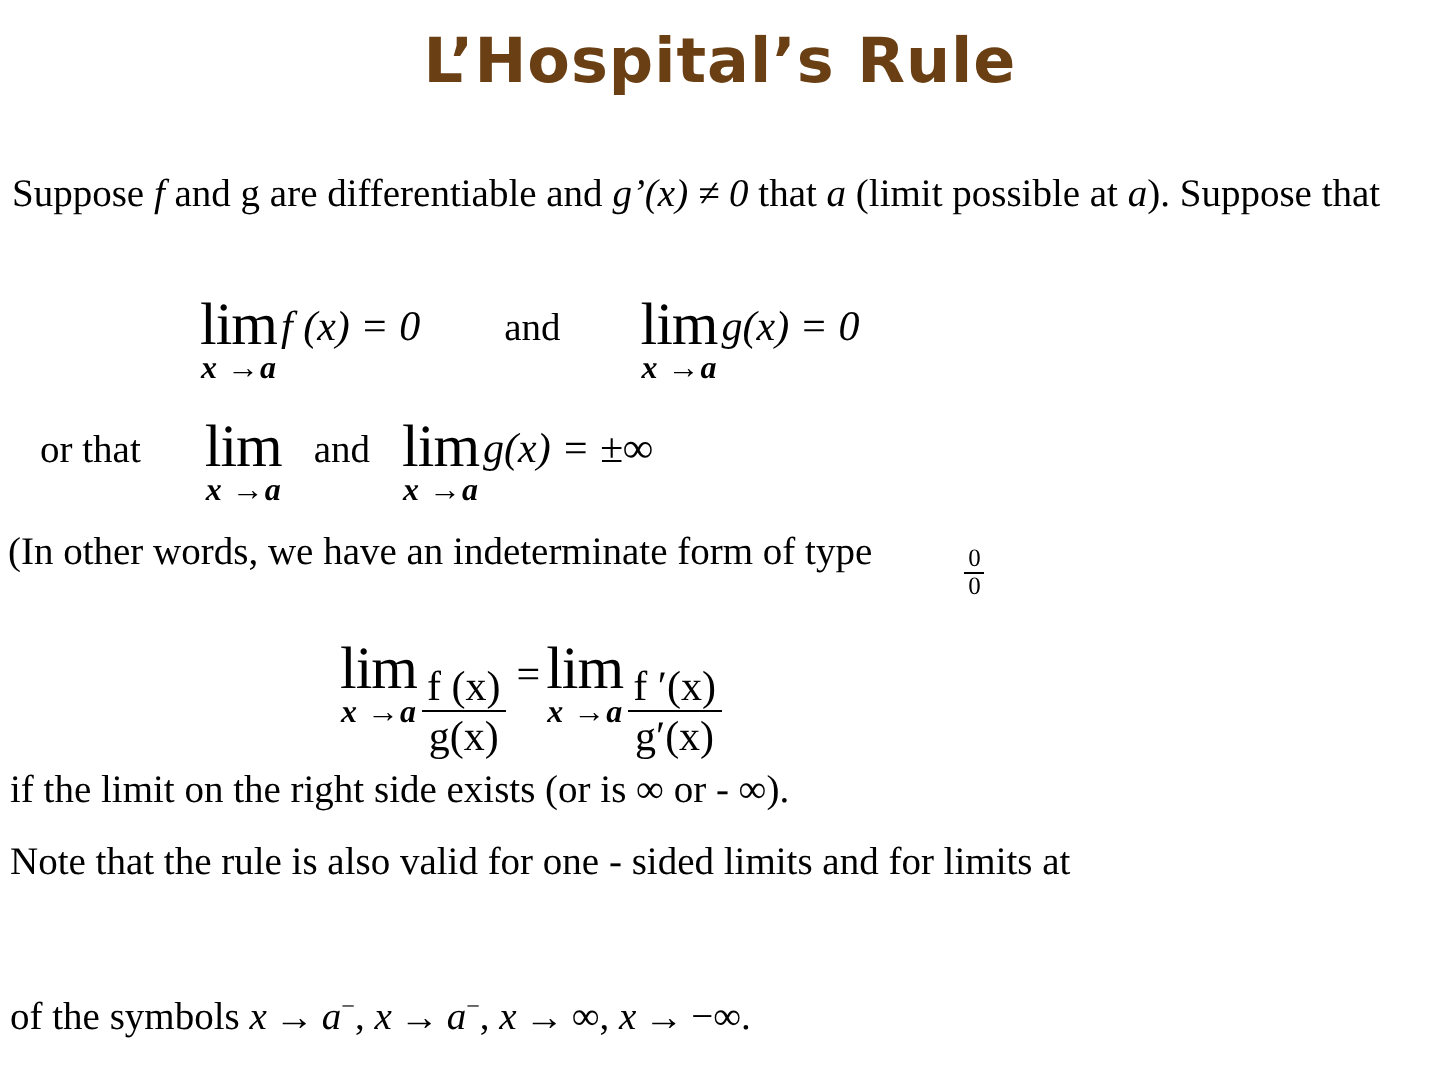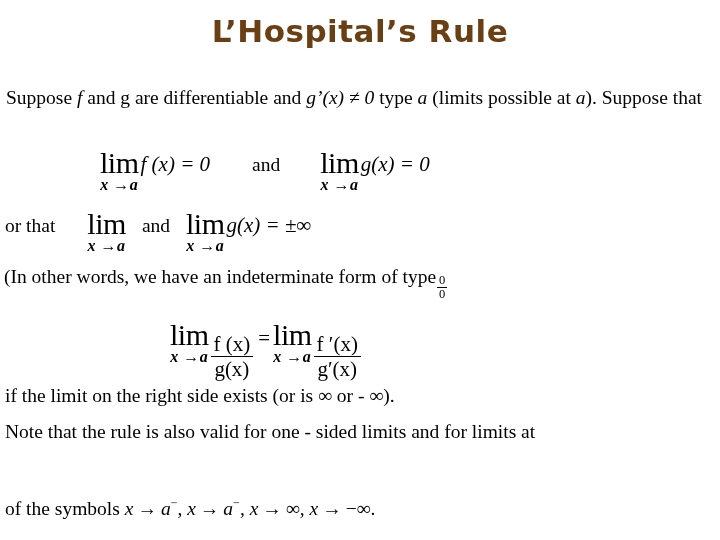--- a/index.html
+++ b/index.html
@@ -62,21 +62,21 @@
     position: absolute;
     display: flex;
     align-items: baseline;
     white-space: nowrap;
     font-family: "Liberation Serif", serif;
     color: #000;
   }
   .limop {
     display: inline-flex;
     flex-direction: column;
-    align-items: center;
+    align-items: flex-end;
     line-height: 1;
     vertical-align: baseline;
     position: relative;
     top: 2px;
   }
   .limop .lim-main {
     font-size: 30px;
     font-family: "Liberation Serif", serif;
     letter-spacing: -0.5px;
   }
@@ -140,52 +140,52 @@
   }
 </style>
 </head>
 <body>
 
 <div id="slide">
 
   <div class="slide-title">L’Hospital’s Rule</div>
 
   <div class="body-wrap" style="left:6px; top:84px; width:712px;">
-    <span>Suppose </span><i class="mv">f</i><span> and </span><span>g</span><span> are differentiable and </span><i class="mv">g’(x) ≠ 0</i><span> type </span><i class="mv">a</i><span> (limits possible at </span><i class="mv">a</i><span>). Suppose that</span>
+    <span>Suppose </span><i class="mv">f</i><span> and </span><span>g</span><span> are differentiable and </span><i class="mv">g’(x) ≠ 0</i><span> that </span><i class="mv">a</i><span> (limit possible at </span><i class="mv">a</i><span>). Suppose that</span>
   </div>
 
   <div class="mathrow" style="left:100px; top:146px;">
     <span class="limop">
       <span class="lim-main">lim</span>
       <span class="lim-sub">x →a</span>
     </span>
     <span class="expr">f (x) = 0</span>
     <span class="plain-and" style="margin-left:42px; margin-right:40px;">and</span>
     <span class="limop">
       <span class="lim-main">lim</span>
       <span class="lim-sub">x →a</span>
     </span>
     <span class="expr">g(x) = 0</span>
   </div>
 
-  <div class="mathrow" style="left:5px; top:207px;">
+  <div class="mathrow" style="left:20px; top:207px;">
     <span class="plain-and" style="margin-right:32px;">or that</span>
     <span class="limop">
       <span class="lim-main">lim</span>
       <span class="lim-sub">x →a</span>
     </span>
     <span class="plain-and" style="margin-left:16px; margin-right:16px;">and</span>
     <span class="limop">
       <span class="lim-main">lim</span>
       <span class="lim-sub">x →a</span>
     </span>
     <span class="expr">g(x) = ±∞</span>
   </div>
 
-  <div class="mathrow" style="left:4px; top:266px; align-items:baseline;">
+  <div class="mathrow" style="left:4px; top:266px; align-items:baseline;gap:45px;">
     <span style="font-size:19.5px;">(In other words, we have an indeterminate form of type </span>
     <span class="frac frac-sm">
       <span class="num">0</span>
       <span class="den">0</span>
     </span>
   </div>
 
   <div class="mathrow" style="left:170px; top:318px;">
     <span class="limop">
       <span class="lim-main">lim</span>

